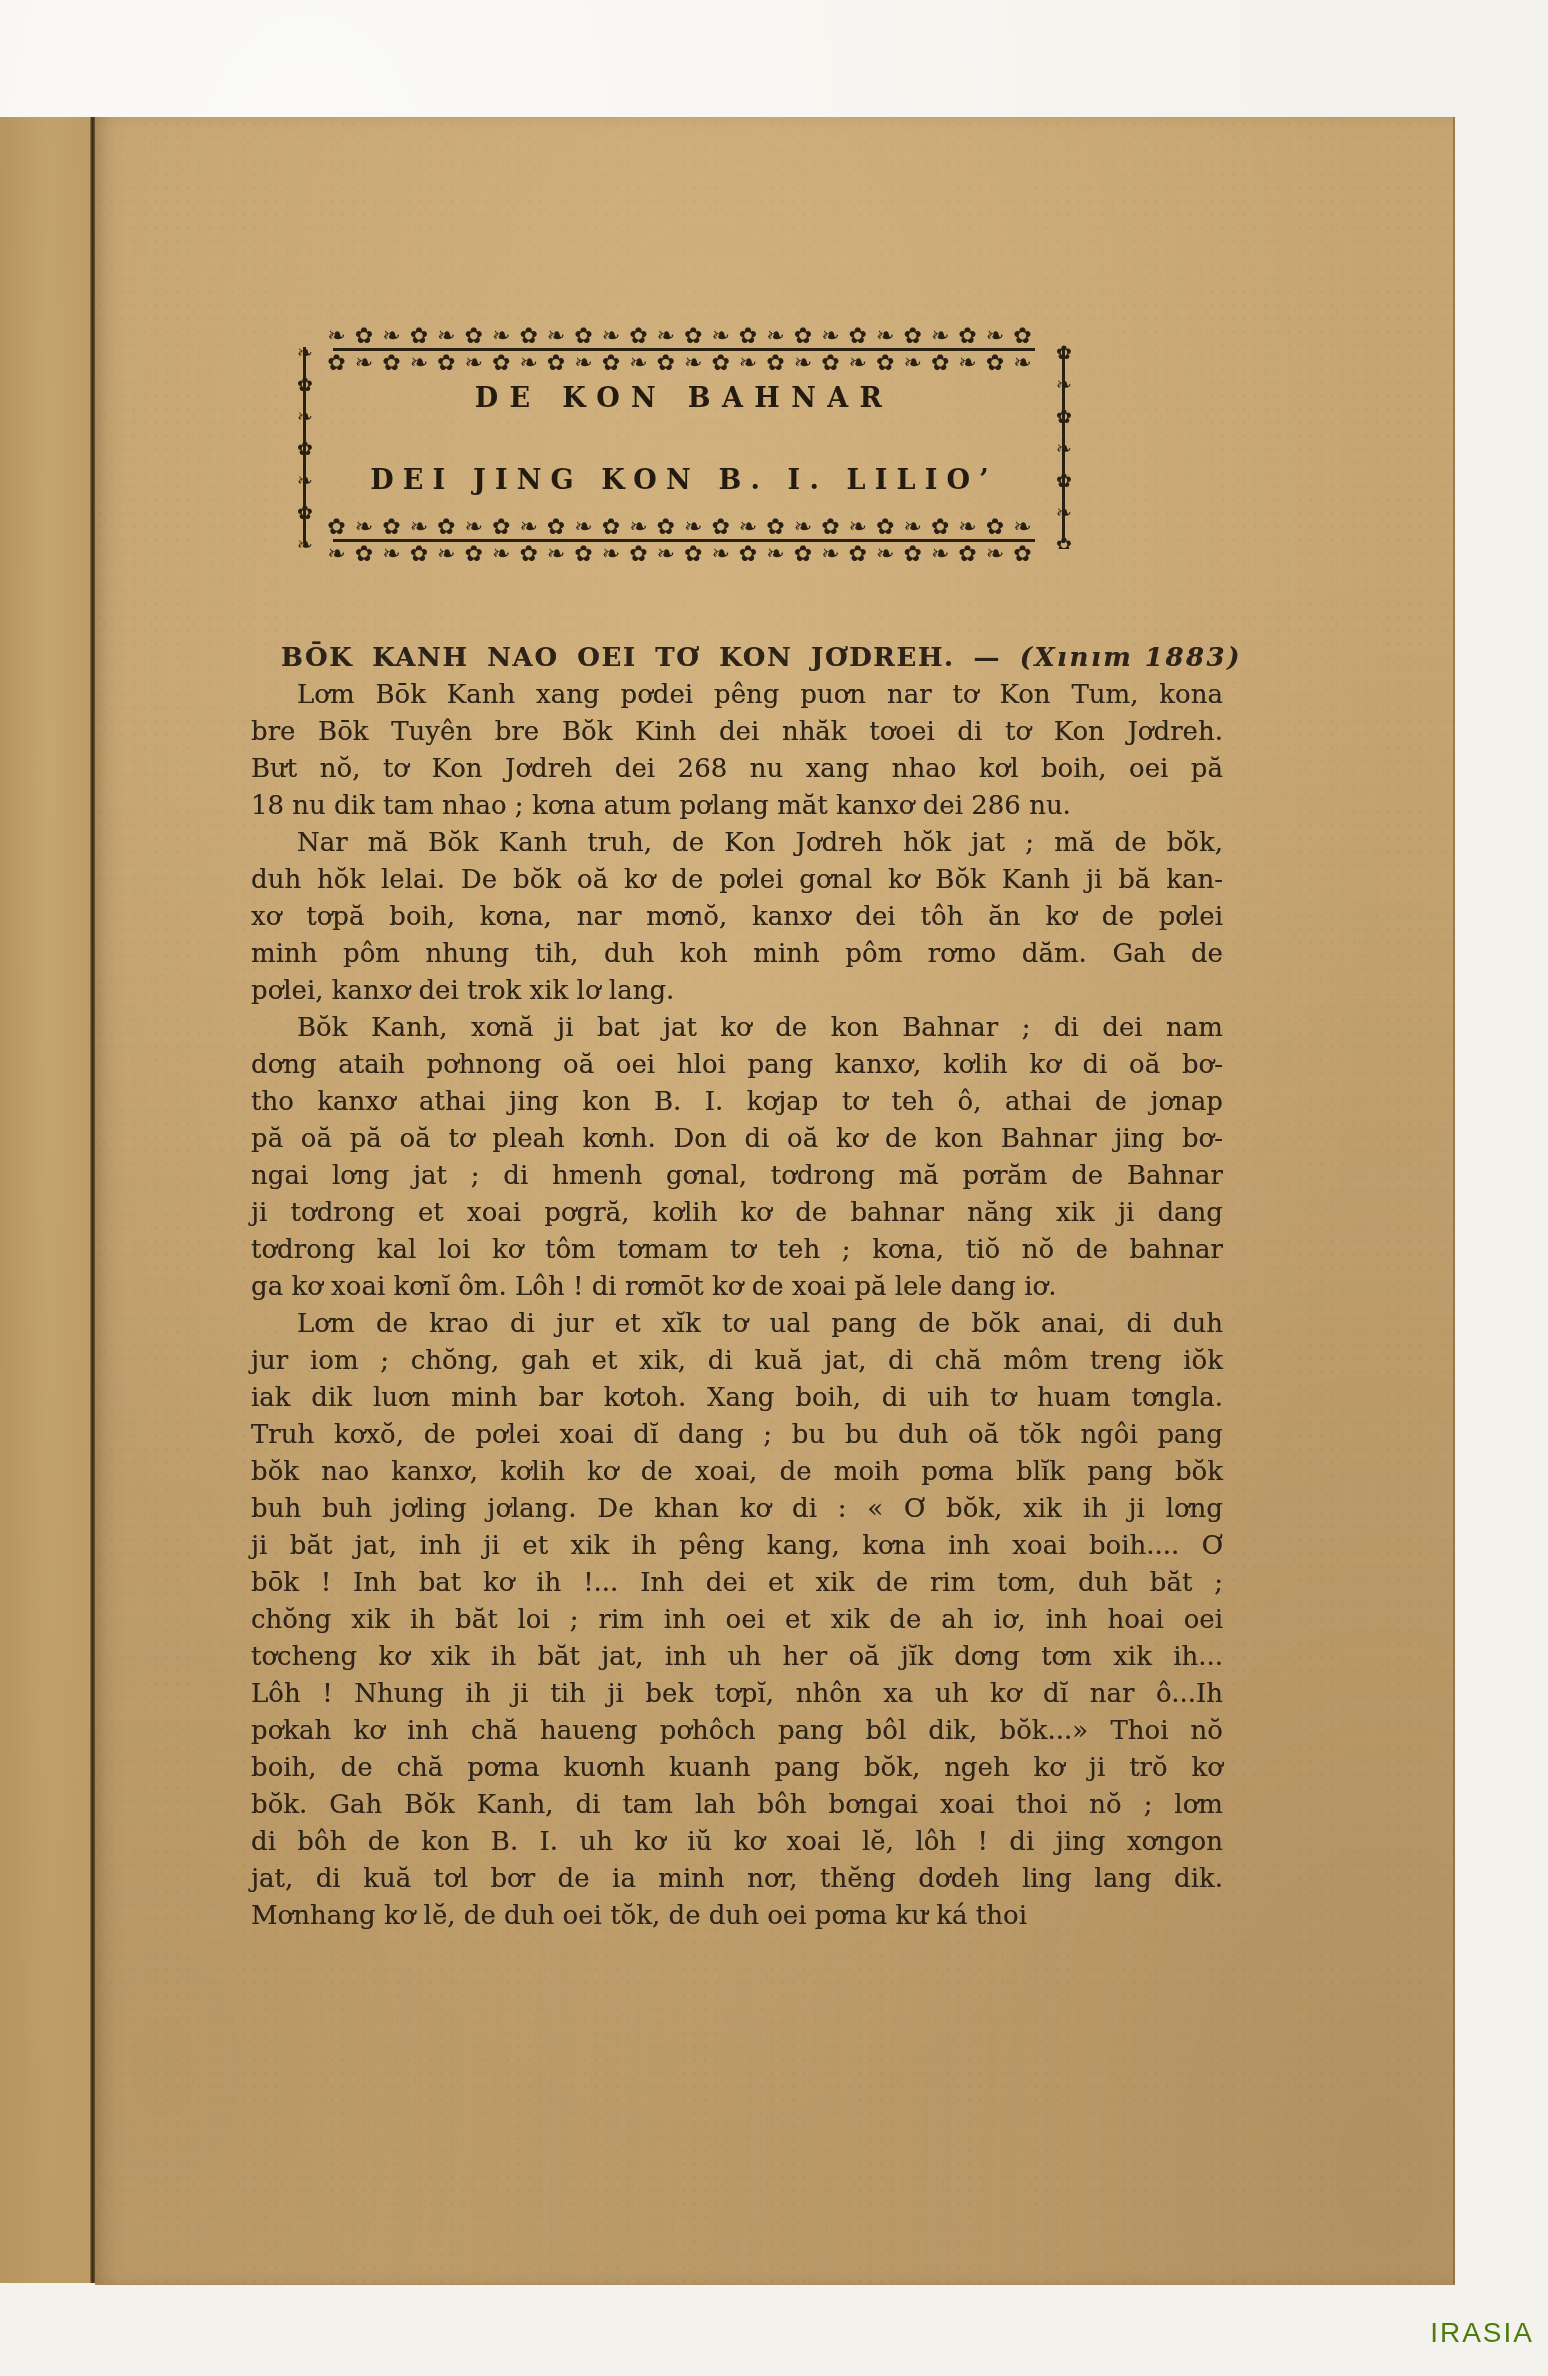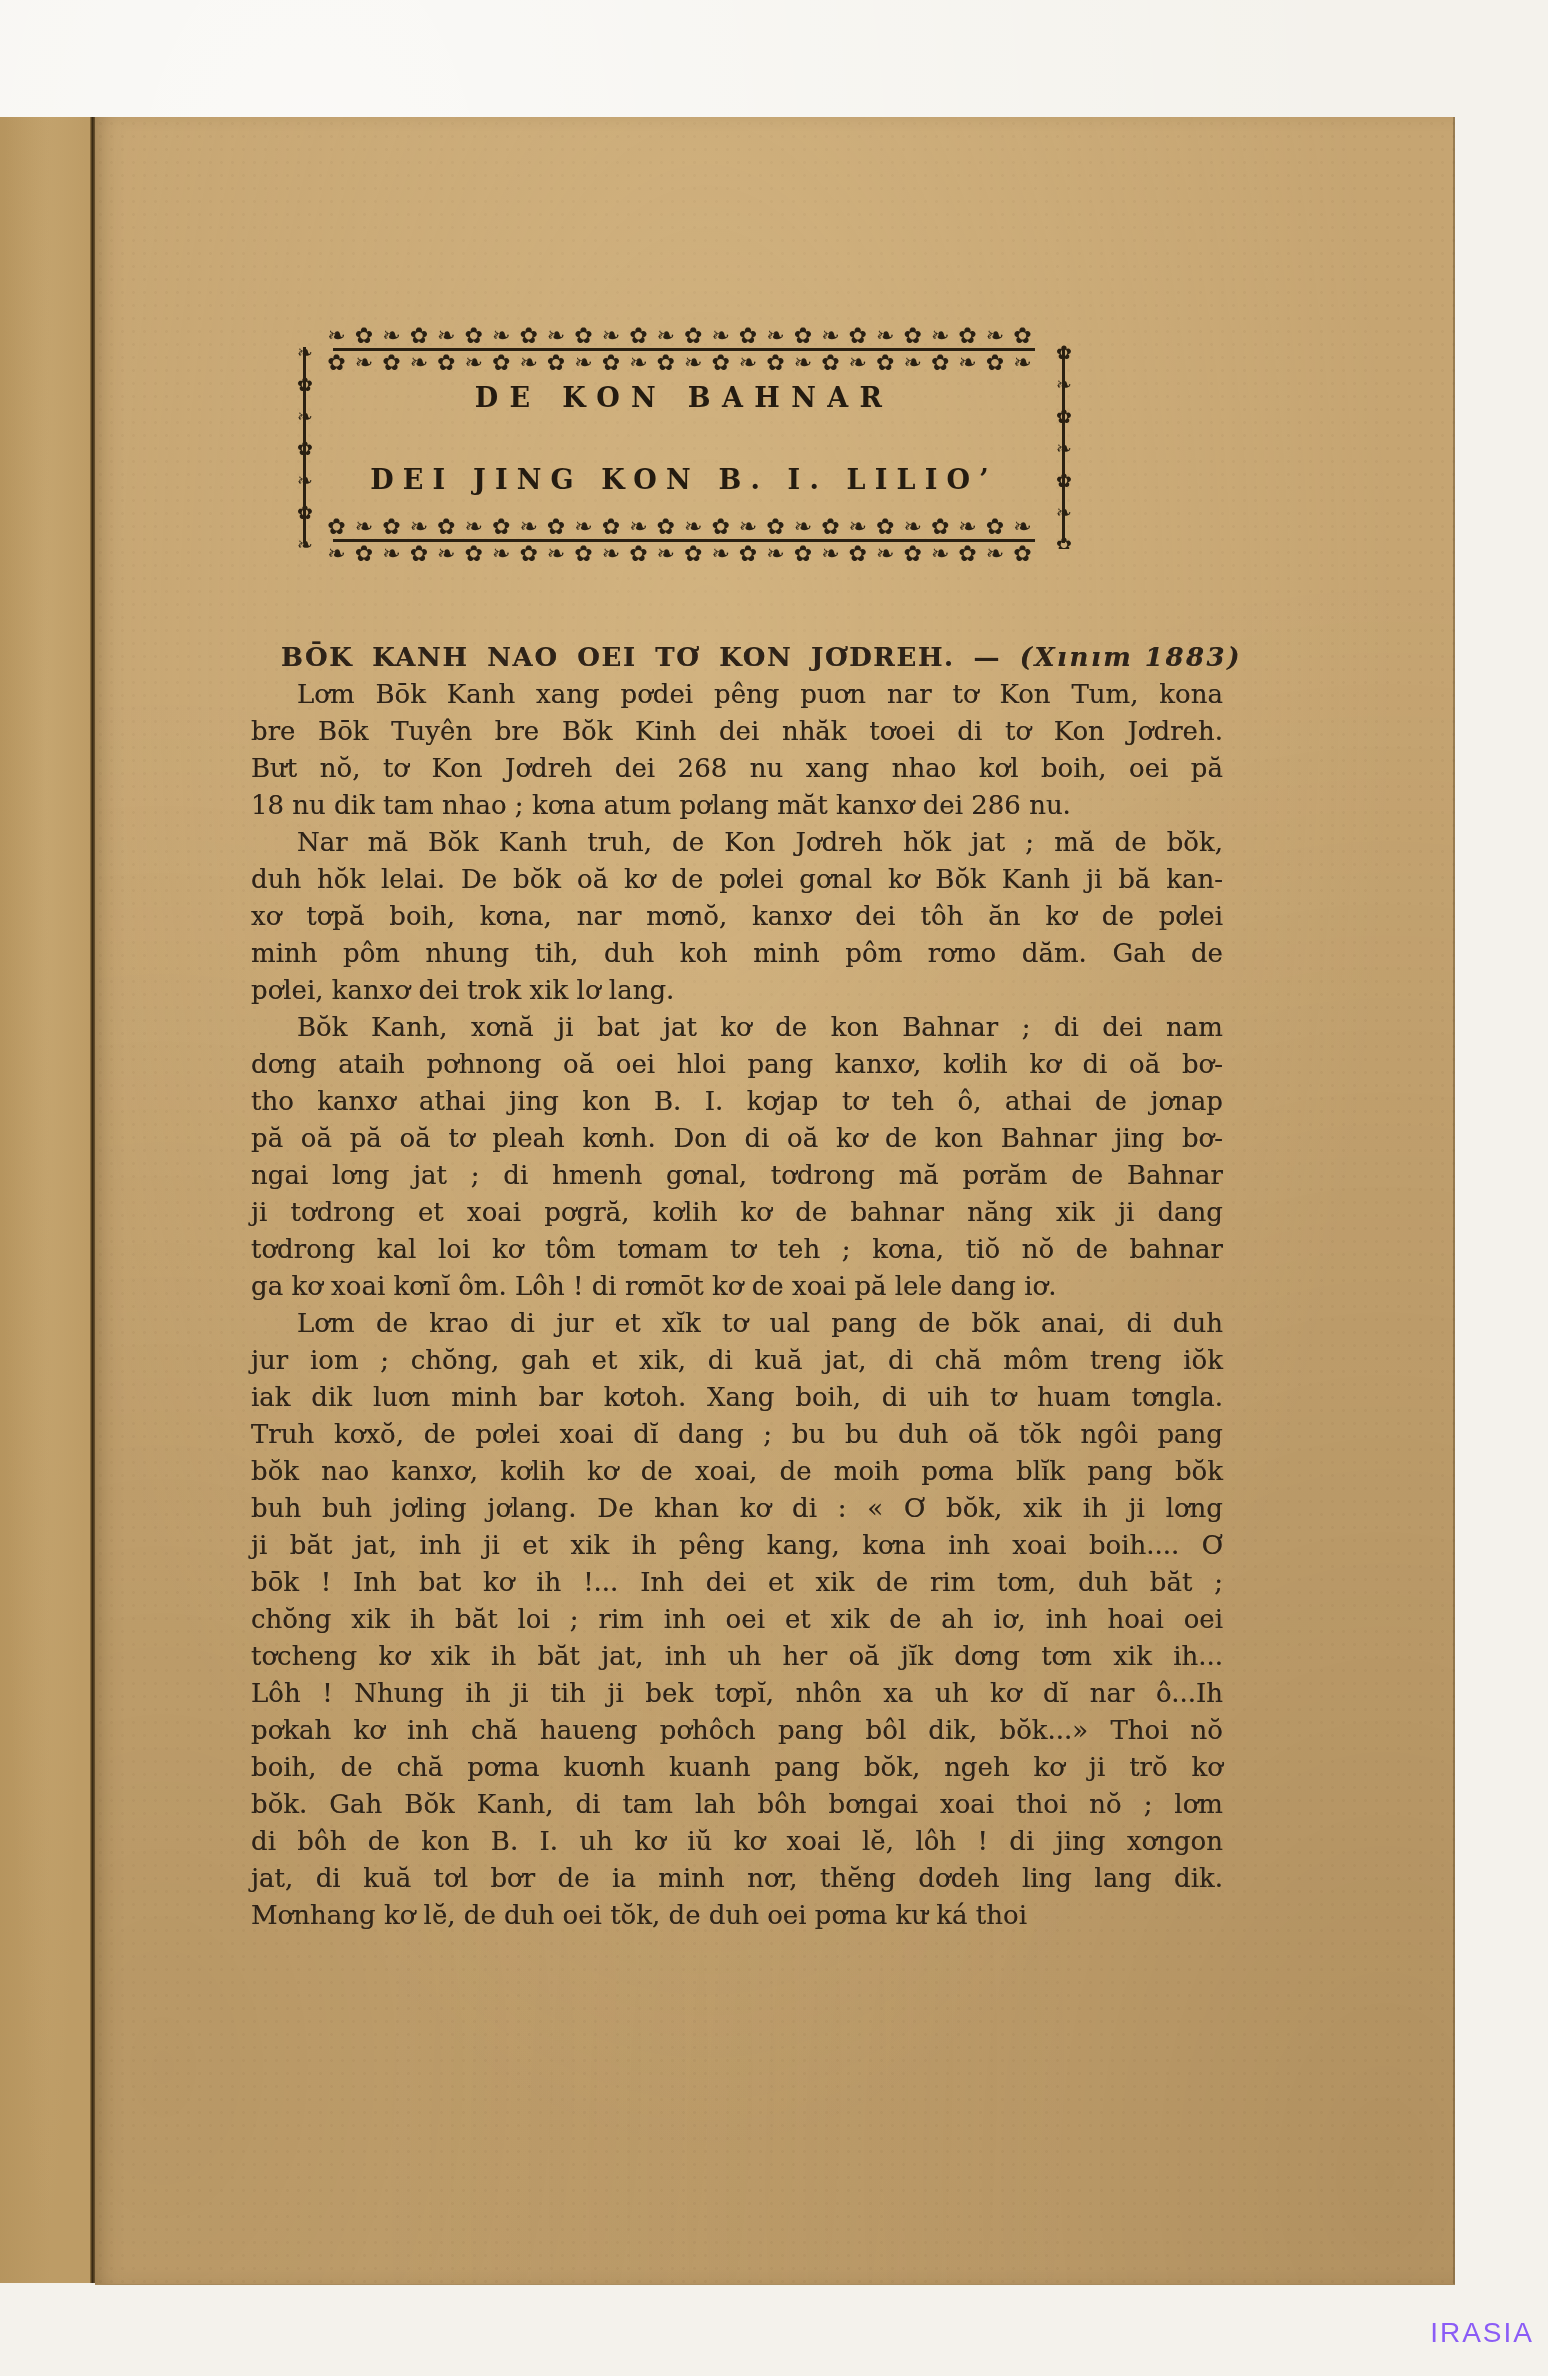--- a/index.html
+++ b/index.html
@@ -80,21 +80,21 @@
   .head-line .caps { word-spacing:8px; }
   .head-line .date { font-style:italic; font-weight:bold; letter-spacing:2.5px; }
   .line { text-align:justify; text-align-last:justify; }
   .line.indent { padding-left:46px; }
   .line.last { text-align-last:left; }
 
   
   .watermark {
     position:absolute; right:14px; top:2317px;
     font-family:"Liberation Sans", sans-serif;
-    font-size:28px; letter-spacing:2px; color:#8b5cf6;
+    font-size:28px; letter-spacing:2px; color:#4d7c0f;
   }
 </style>
 </head>
 <body>
 
 <div class="left-strip"></div>
 <div class="gutter-line"></div>
 
 <div class="page">
 

